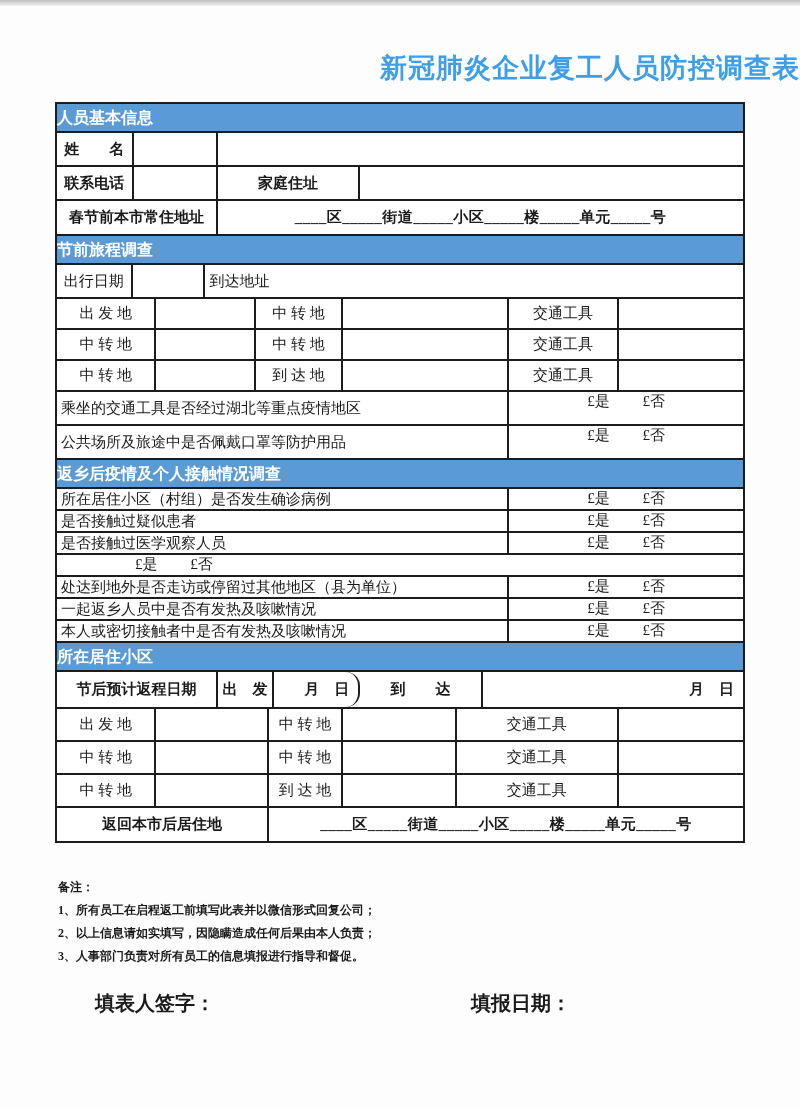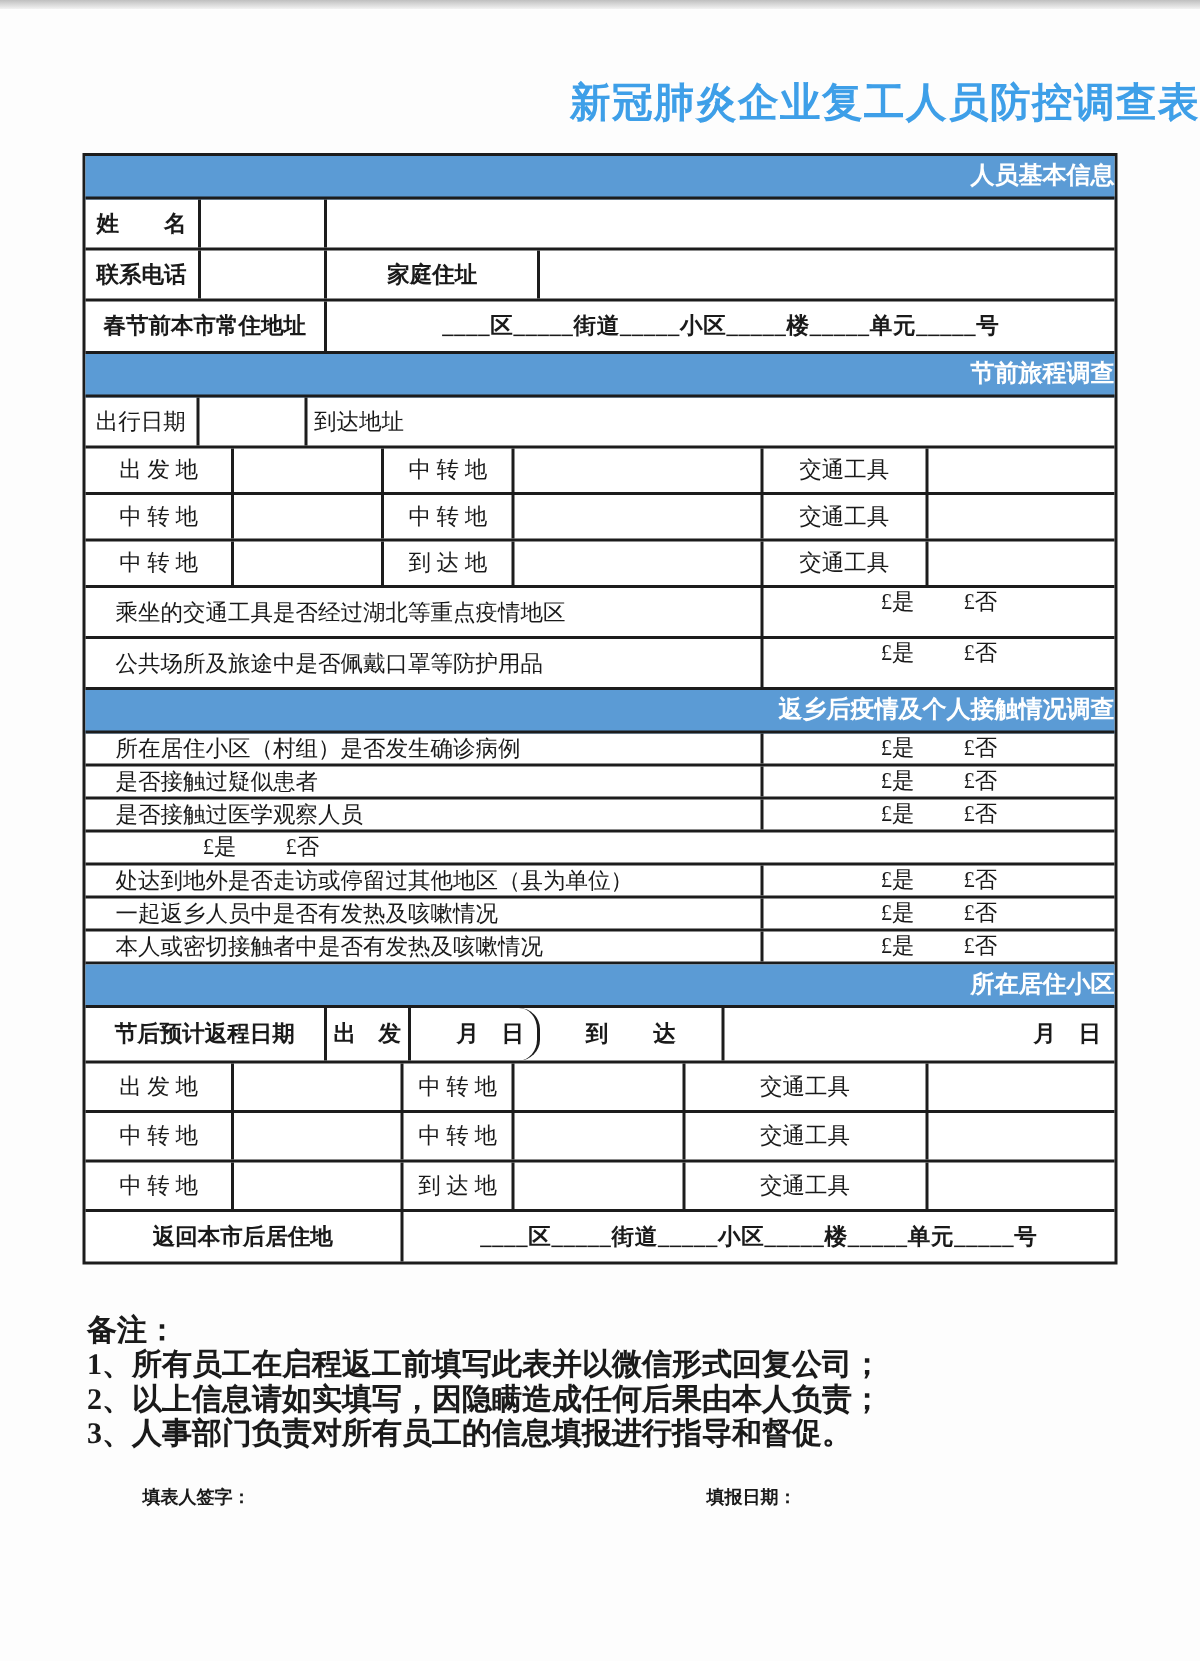--- a/index.html
+++ b/index.html
@@ -23,32 +23,32 @@
     text-align:right;color:var(--title-text);
     font-size:27px;font-weight:bold;letter-spacing:1px;height:40px;line-height:40px;
   }
   .form-table{
     width:690px;margin:14px 0 0 55px;
     border:2px solid var(--border);
     background:#fff;
   }
   .sec{
     background:var(--header-bg);color:var(--header-text);
-    font-weight:bold;font-size:16px;text-align:right;
+    font-weight:bold;font-size:16px;text-align:left;
     height:29px;line-height:27px;border-bottom:2px solid var(--border);
   }
   .row{display:flex;border-bottom:2px solid var(--border);}
   .form-table > .row:last-child{border-bottom:none;}
   .cell{
     border-right:2px solid var(--border);
     display:flex;align-items:center;justify-content:center;
     font-size:15px;overflow:hidden;white-space:nowrap;
   }
   .cell:last-child{border-right:none;}
-  .cell.left{justify-content:flex-start;padding-left:20px;}
+  .cell.left{justify-content:flex-start;padding-left:4px;}
   .cell.right{justify-content:flex-end;padding-right:9px;border-radius:14px;}
   .cell.bold{font-weight:bold;}
   
   .r-basic{height:34px}.r-addr{height:35px}.r-predate{height:34px}
   .r-route{height:31px}.r-q{height:34px}.r-q7{height:22px}
   .r-retdate{height:37px}.r-retroute{height:33px}.r-retaddr{height:33px}
   
   .b1{width:11.16%}.b2{width:12.32%}.b3{width:20.72%}.b4{width:55.80%}
   
   .pd1{width:11.01%}.pd2{width:10.58%}.pd3{width:10.00%}.pd4{width:68.41%}
@@ -62,23 +62,23 @@
   
   .rd1{width:23.48%}.rd2{width:8.12%}.rd3{width:12.61%}.rd4{width:17.83%}.rd5{width:37.96%}
   
   .rr1{width:14.49%}.rr2{width:16.38%}.rr3{width:10.87%}
   .rr4{width:16.52%}.rr5{width:23.62%}.rr6{width:18.12%}
   
   .a1{width:23.48%}.a2{width:76.52%}
   .ra1{width:30.87%}.ra2{width:69.13%}
   .addr-val{font-weight:bold;letter-spacing:.5px;}
   
-  .notes{margin:33px 0 0 58px;font-weight:bold;font-size:20px;line-height:23px;}
+  .notes{margin:33px 0 0 58px;font-weight:bold;font-size:12px;line-height:23px;}
   .footer{position:relative;width:690px;margin-left:55px;height:24px;margin-top:22px;
-    font-weight:bold;font-size:12px;}
+    font-weight:bold;font-size:20px;}
   .footer .sign{position:absolute;left:40px;top:0;}
   .footer .fdate{position:absolute;left:416px;top:0;}
 </style>
 </head>
 <body>
 
 <div class="scan-edge"></div>
 
 <div class="page">
 

